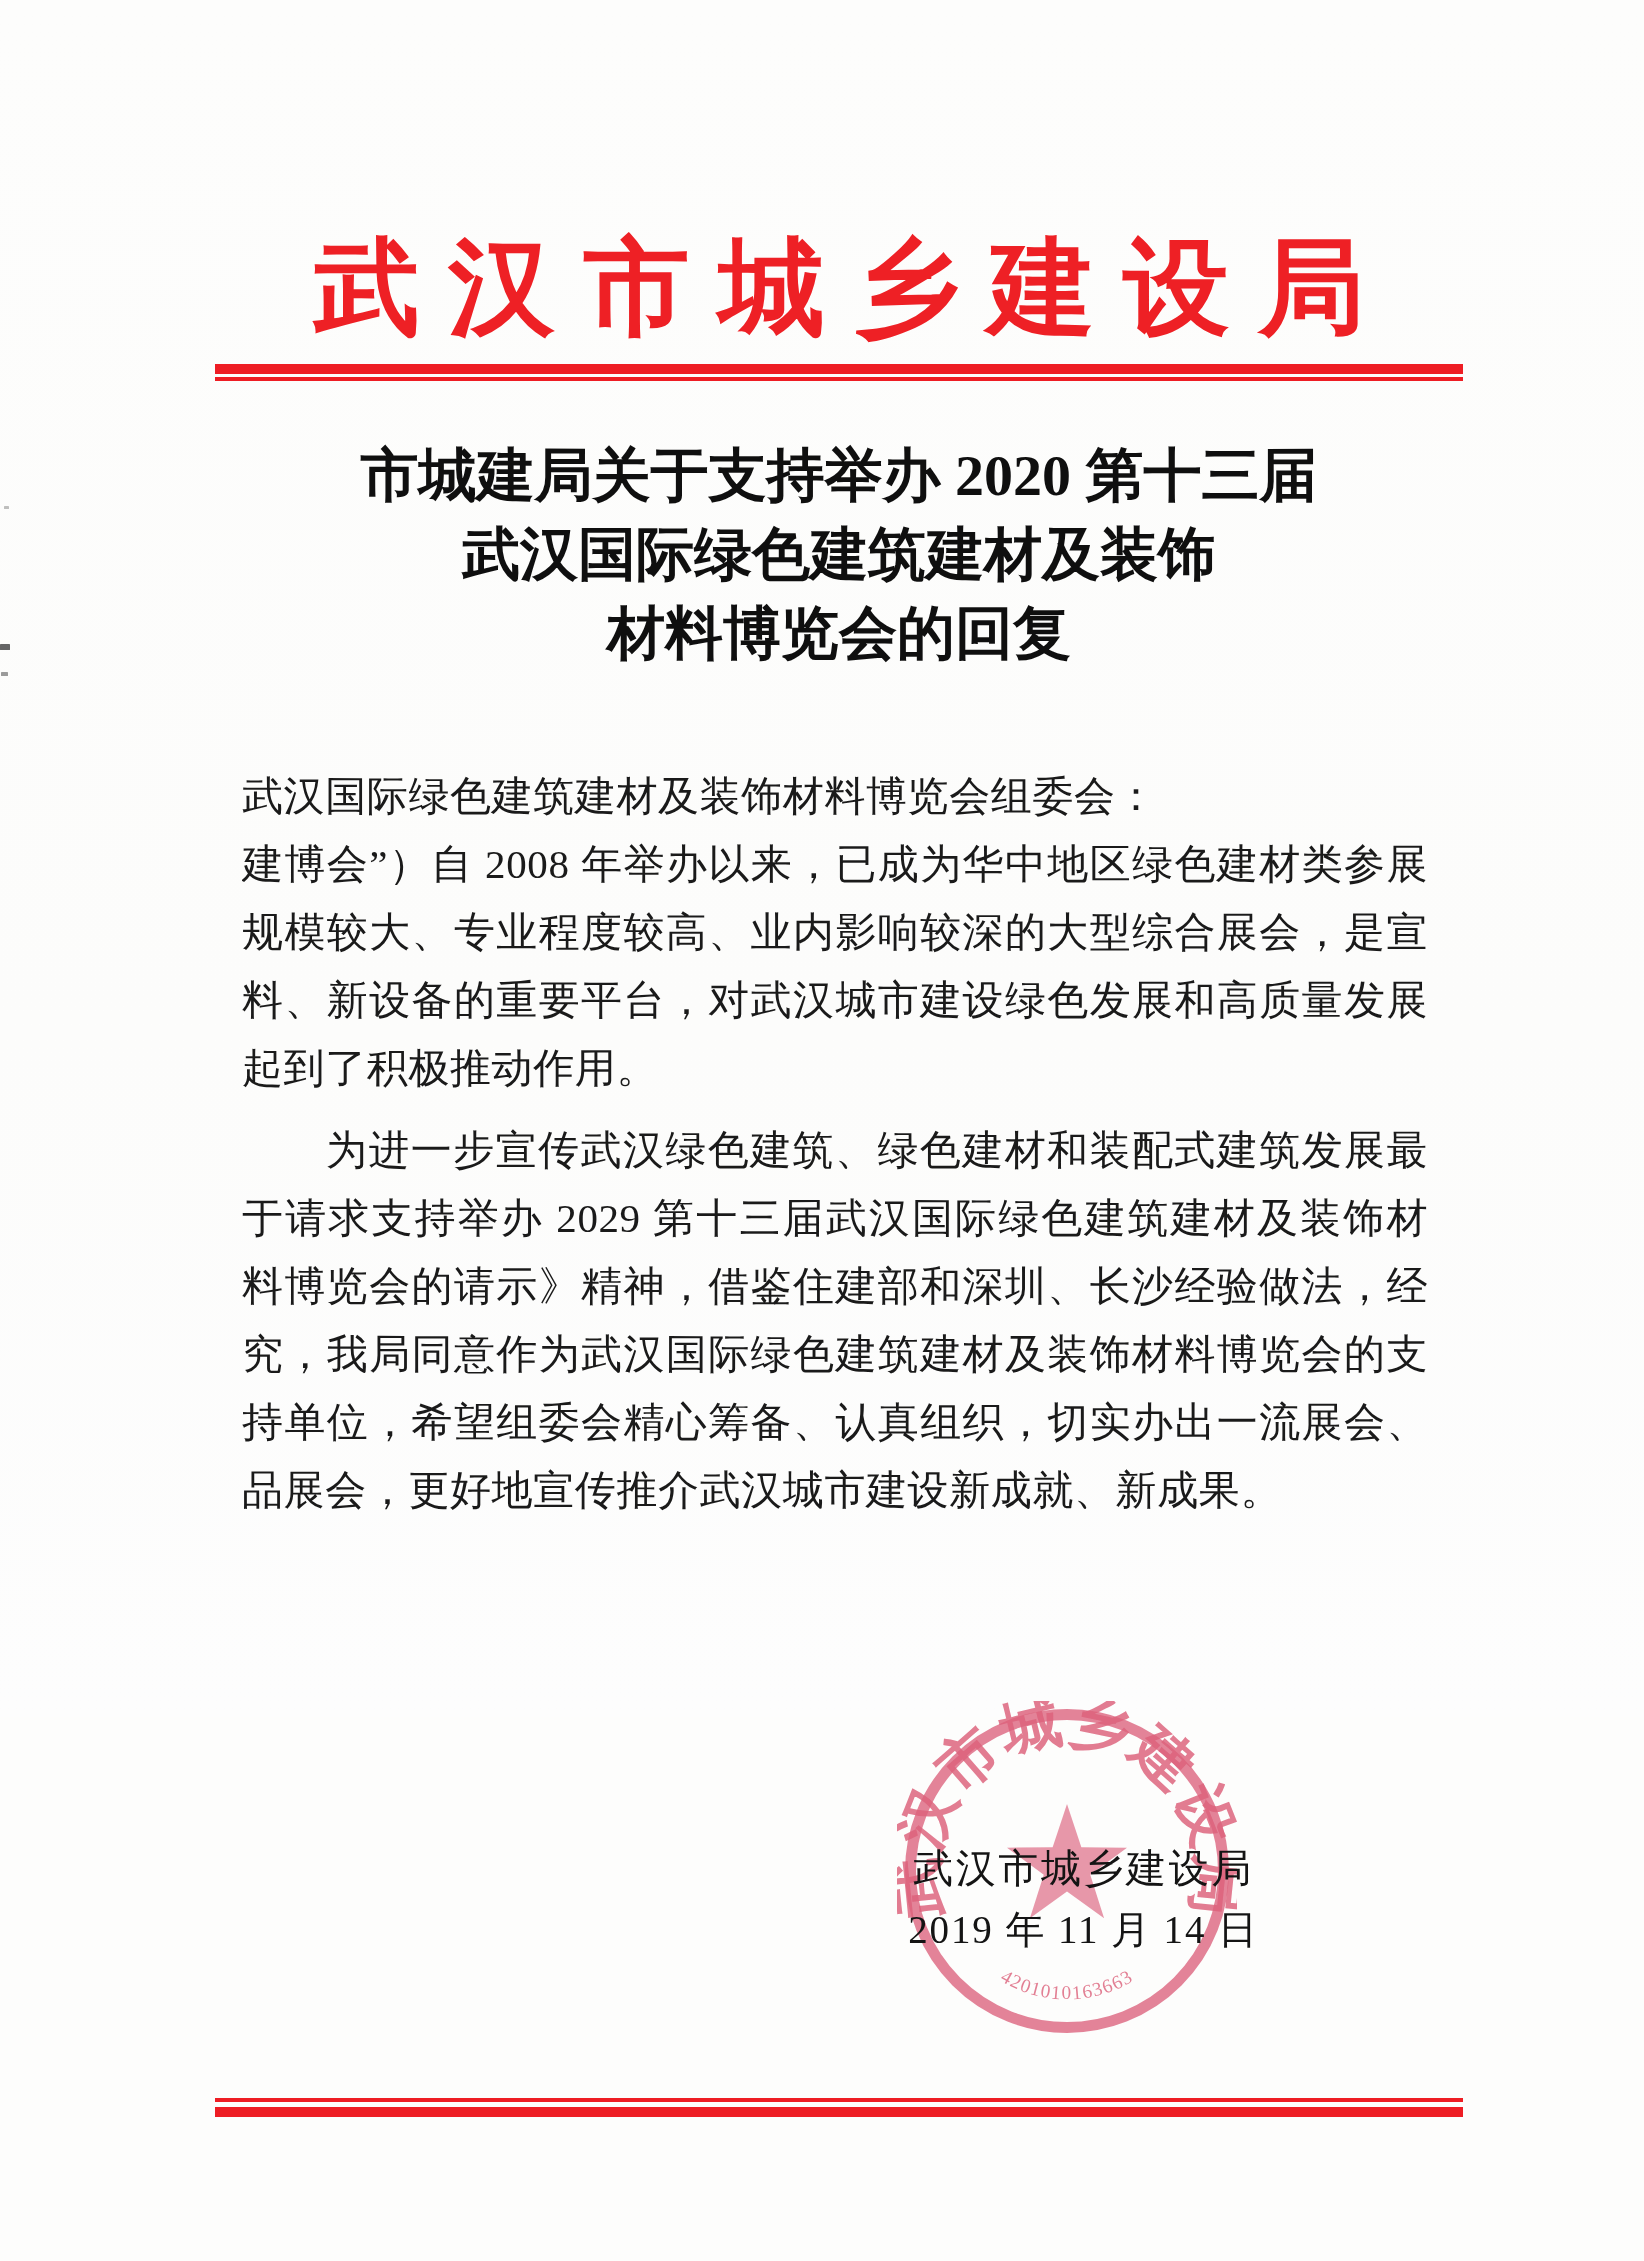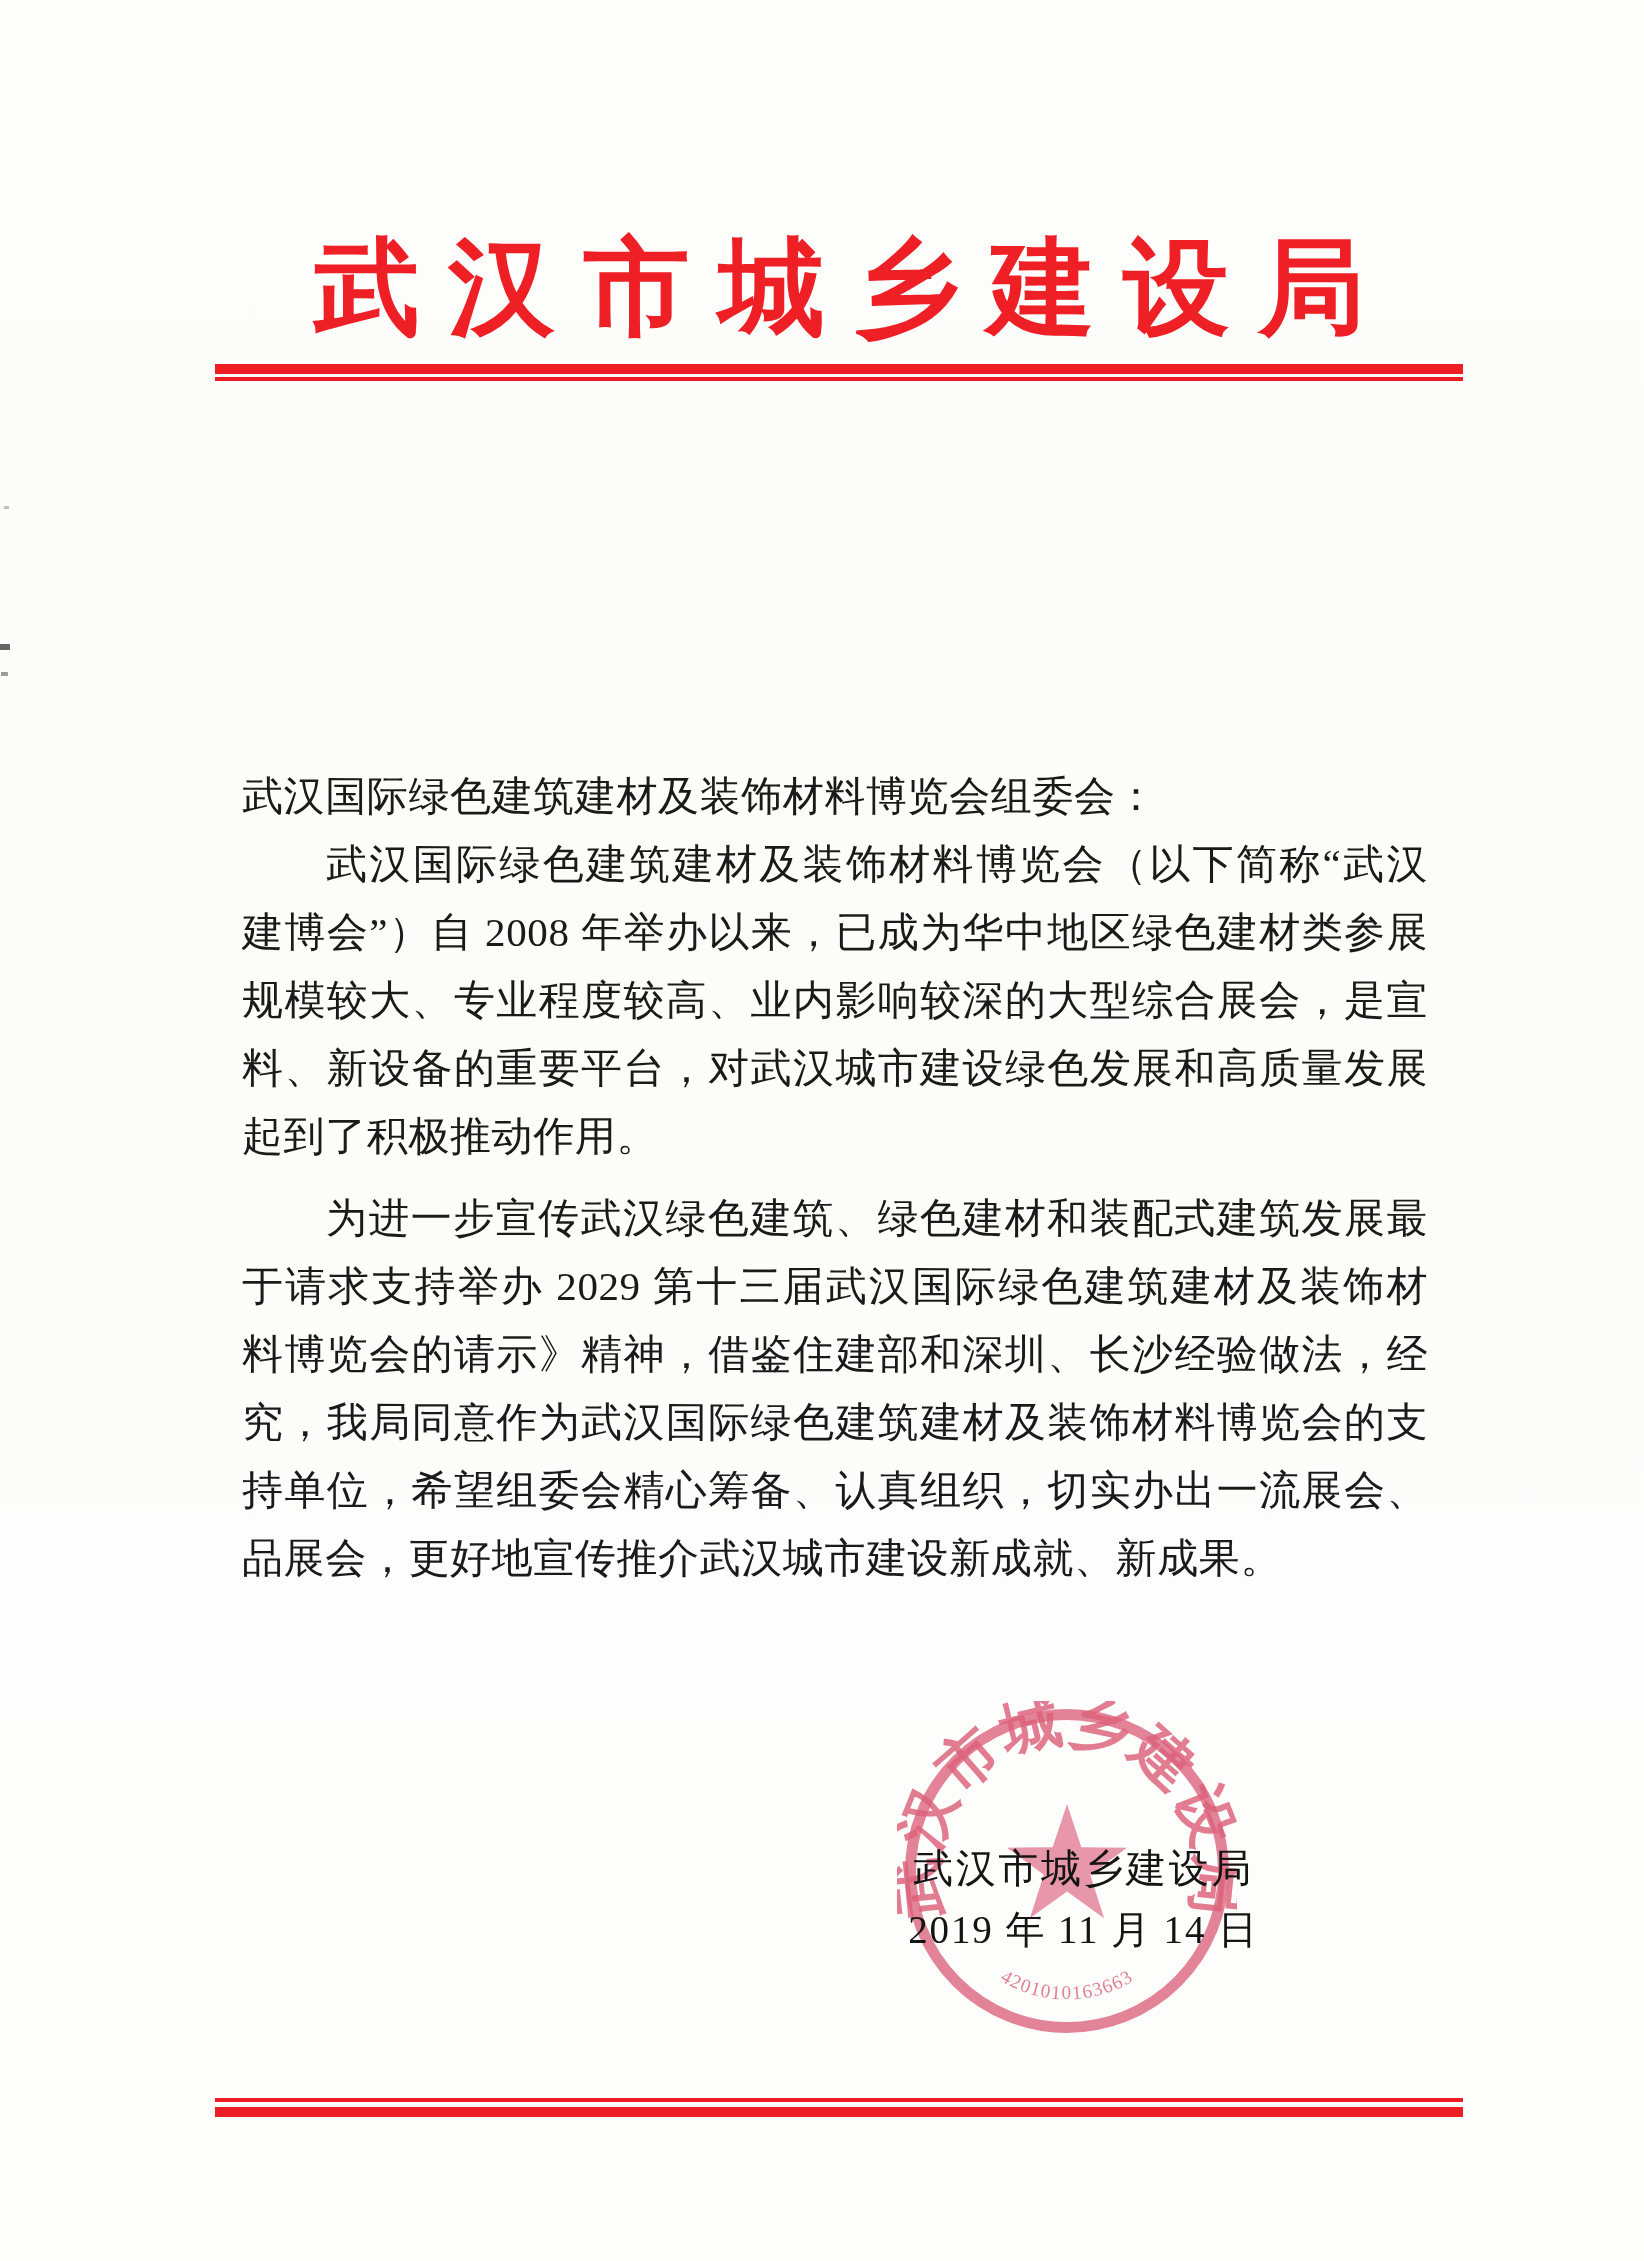--- a/index.html
+++ b/index.html
@@ -83,24 +83,28 @@
 </head>
 <body>
 
 <div class="page">
 
   <div class="masthead">武汉市城乡建设局</div>
 
   <div class="rule rule-thick-top"></div>
   <div class="rule rule-thin-top"></div>
 
+  <div class="doc-title">
+    <div class="t-line">市城建局关于支持举办 2020 第十三届</div>
+    <div class="t-line">武汉国际绿色建筑建材及装饰</div>
+    <div class="t-line">材料博览会的回复</div>
+  </div>
 
   <div class="body-text">
     <div class="line end">武汉国际绿色建筑建材及装饰材料博览会组委会：</div>
-    <div class="line indent">武汉国际绿色建筑建材及装饰材料博览会（以下简称“武汉</div>
     <div class="line">建博会”）自 2008 年举办以来，已成为华中地区绿色建材类参展</div>
     <div class="line">规模较大、专业程度较高、业内影响较深的大型综合展会，是宣</div>
     <div class="line">料、新设备的重要平台，对武汉城市建设绿色发展和高质量发展</div>
     <div class="line end">起到了积极推动作用。</div>
     <div class="line indent para-gap">为进一步宣传武汉绿色建筑、绿色建材和装配式建筑发展最</div>
     <div class="line">于请求支持举办 2029 第十三届武汉国际绿色建筑建材及装饰材</div>
     <div class="line">料博览会的请示》精神，借鉴住建部和深圳、长沙经验做法，经研</div>
     <div class="line">究，我局同意作为武汉国际绿色建筑建材及装饰材料博览会的支</div>
     <div class="line">持单位，希望组委会精心筹备、认真组织，切实办出一流展会、精</div>
     <div class="line end">品展会，更好地宣传推介武汉城市建设新成就、新成果。</div>

